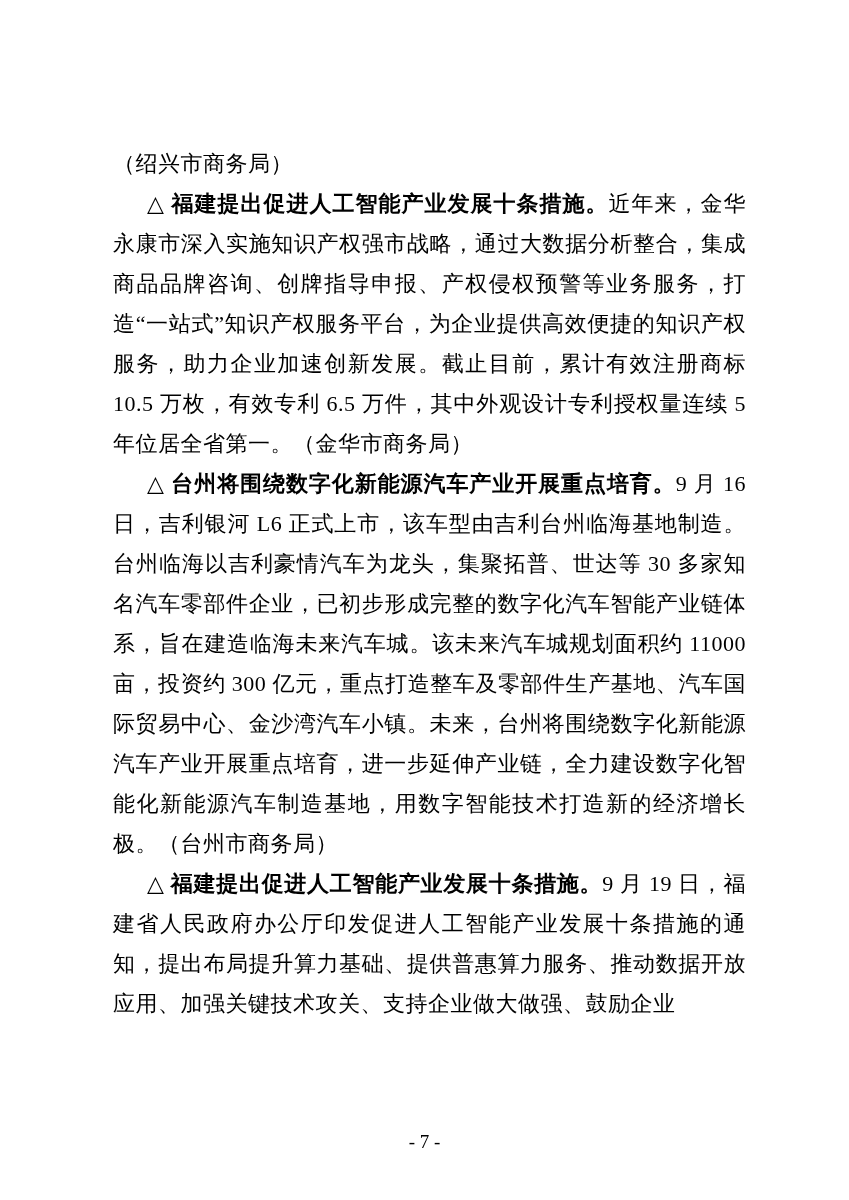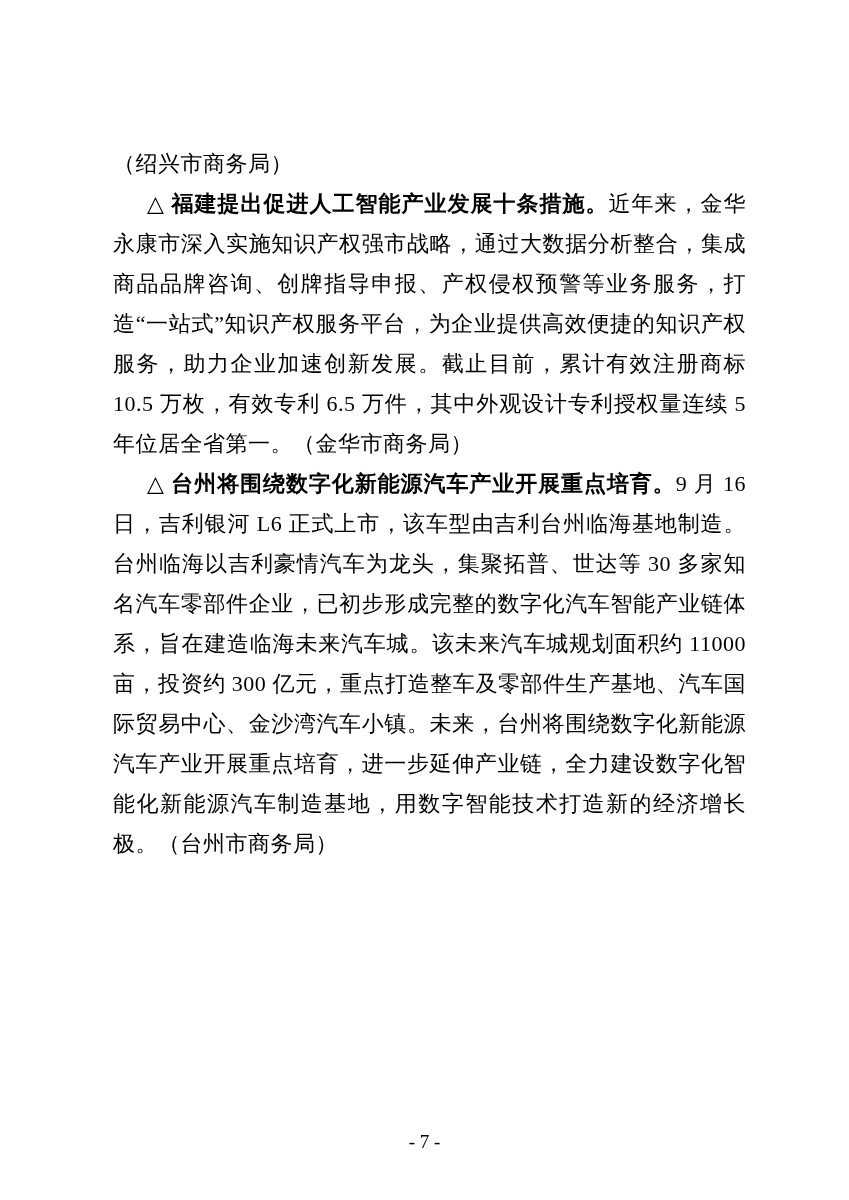--- a/index.html
+++ b/index.html
@@ -53,18 +53,19 @@
 <body>
 
 <div class="page" style="background: rgb(255, 255, 255); color: rgb(0, 0, 0);">
   <div class="content">
     <p class="attribution">（绍兴市商务局）</p>
     <div id="paragraphs">
   <p class="para"><b class="para-heading">△ 福建提出促进人工智能产业发展十条措施。</b><span class="para-body">近年来，金华永康市深入实施知识产权强市战略，通过大数据分析整合，集成商品品牌咨询、创牌指导申报、产权侵权预警等业务服务，打造“一站式”知识产权服务平台，为企业提供高效便捷的知识产权服务，助力企业加速创新发展。截止目前，累计有效注册商标 10.5 万枚，有效专利 6.5 万件，其中外观设计专利授权量连续 5 年位居全省第一。（金华市商务局）</span></p>
 
   <p class="para"><b class="para-heading">△ 台州将围绕数字化新能源汽车产业开展重点培育。</b><span class="para-body">9 月 16 日，吉利银河 L6 正式上市，该车型由吉利台州临海基地制造。台州临海以吉利豪情汽车为龙头，集聚拓普、世达等 30 多家知名汽车零部件企业，已初步形成完整的数字化汽车智能产业链体系，旨在建造临海未来汽车城。该未来汽车城规划面积约 11000 亩，投资约 300 亿元，重点打造整车及零部件生产基地、汽车国际贸易中心、金沙湾汽车小镇。未来，台州将围绕数字化新能源汽车产业开展重点培育，进一步延伸产业链，全力建设数字化智能化新能源汽车制造基地，用数字智能技术打造新的经济增长极。（台州市商务局）</span></p>
 
+  <p class="para"><b class="para-heading">△ 福建提出促进人工智能产业发展十条措施。</b><span class="para-body">9 月 19 日，福建省人民政府办公厅印发促进人工智能产业发展十条措施的通知，提出布局提升算力基础、提供普惠算力服务、推动数据开放应用、加强关键技术攻关、支持企业做大做强、鼓励企业</span></p>
 </div>
   </div>
   <div class="footer">
     <span class="page-number">- 7 -</span>
   </div>
 </div>
 
 </body></html>

